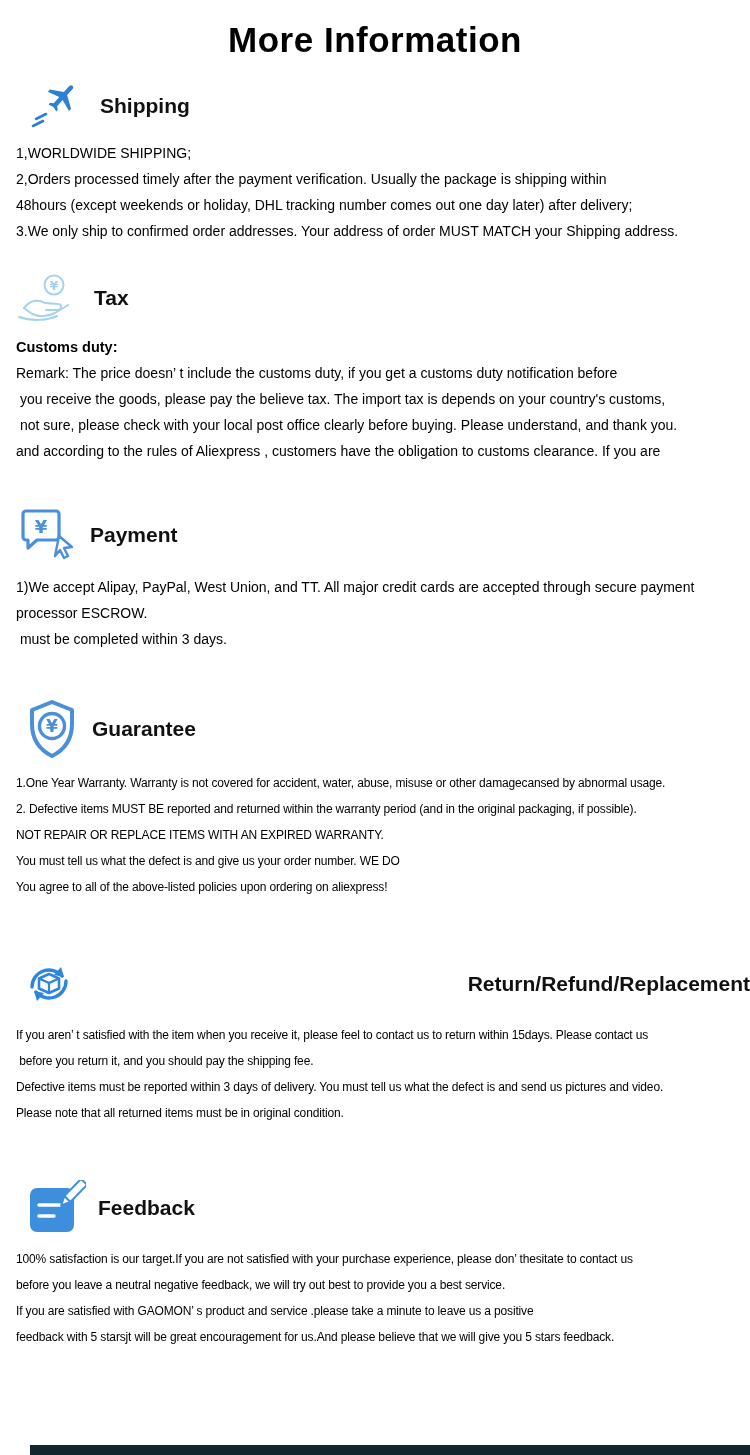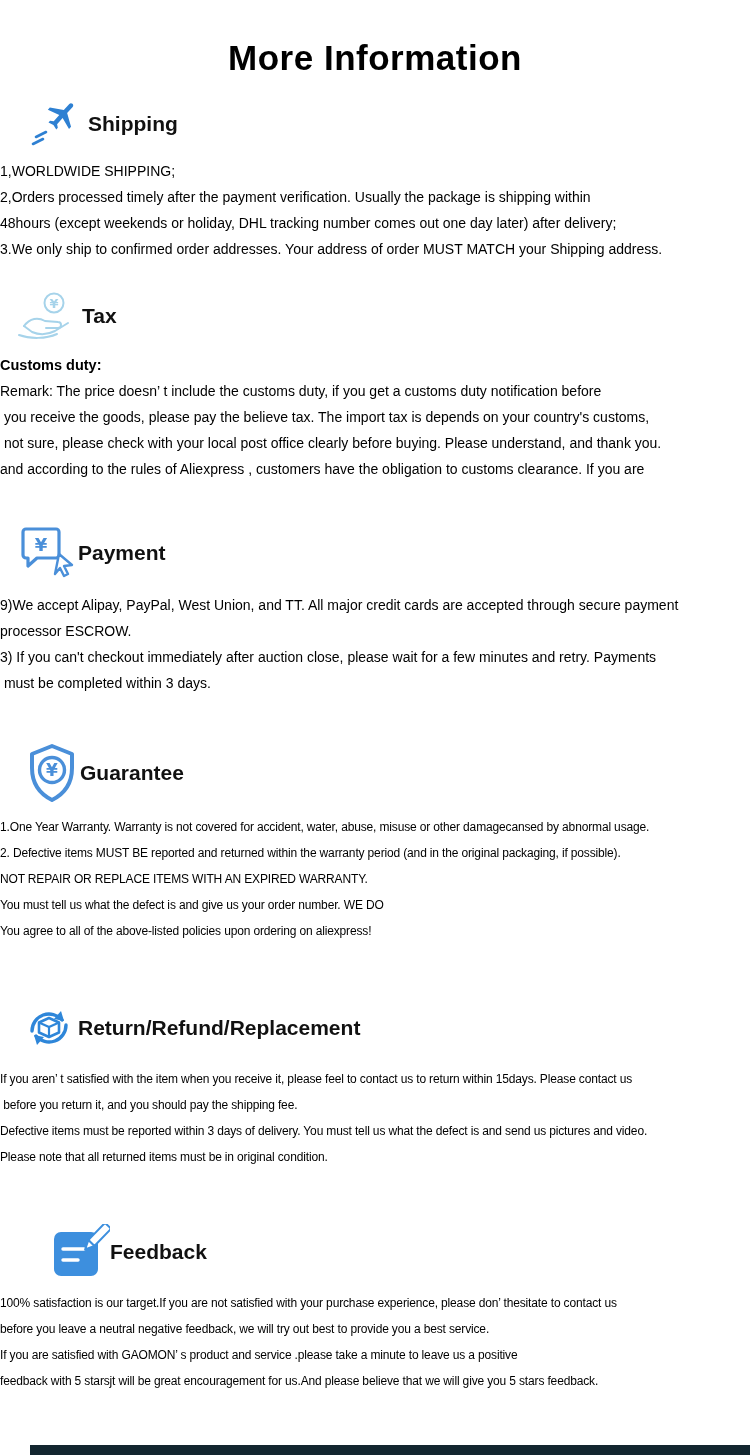--- a/index.html
+++ b/index.html
@@ -4,36 +4,36 @@
 <style>
   * { margin:0; padding:0; box-sizing:border-box; }
   html, body { background:#ffffff; }
   body {
     width:750px; min-height:1455px; position:relative;
     font-family:"Liberation Sans","DejaVu Sans",sans-serif;
     color:#000; overflow-x:hidden;
   }
   .page-title {
     text-align:center; font-size:35px; font-weight:700;
-    padding-top:38px; letter-spacing:0.5px;
+    padding-top:20px; letter-spacing:0.5px;
   }
   .info-section { display:block; }
-  .section-header { display:flex; align-items:center; }
+  .section-header { display:flex; align-items:center; gap:12px; }
   .section-heading { font-size:21px; font-weight:700; color:#111; }
-  .section-body { margin-top:10px; }
+  .section-body { margin-top:10px; padding-left:16px; }
   .body-line { font-size:14px; line-height:26px; white-space:pre; }
   .subheading-line { font-weight:700; font-size:14.5px; line-height:26px; white-space:pre; }
   .sec-b .body-line { font-size:12px; letter-spacing:-0.15px; }
 
   .s-shipping  { margin-top:22px; }  .s-shipping  .section-header { padding-left:30px; }
   .s-tax       { margin-top:28px; }  .s-tax       .section-header { padding-left:16px; }
   .s-payment   { margin-top:42px; }  .s-payment   .section-header { padding-left:18px; }
   .s-guarantee { margin-top:46px; }  .s-guarantee .section-header { padding-left:24px; }
-  .s-return    { margin-top:56px; }  .s-return    .section-header { padding-left:20px; }
-  .s-feedback  { margin-top:54px; }  .s-feedback  .section-header { padding-left:28px;margin-left:24px; }
+  .s-return    { margin-top:56px; }  .s-return    .section-header { padding-left:20px;justify-content:space-between; }
+  .s-feedback  { margin-top:54px; }  .s-feedback  .section-header { padding-left:28px; }
 
   .icon { display:inline-flex; align-items:center; justify-content:center; }
   .footer-bar {
     position:absolute; bottom:0; left:30px; right:0; height:10px;
     background:#13262f;
   }
 </style>
 </head>
 <body>
 
@@ -92,23 +92,22 @@
       <span class="icon">
         <svg width="60" height="58" viewBox="0 0 60 58">
           <path d="M8 5h30a3 3 0 0 1 3 3v23a3 3 0 0 1-3 3H19l-9 8v-8H8a3 3 0 0 1-3-3V8a3 3 0 0 1 3-3z" fill="none" stroke="#4a8fd9" stroke-width="3.2" stroke-linejoin="round"></path>
           <text x="23" y="27" text-anchor="middle" font-size="18" font-weight="bold" fill="#4a8fd9" font-family="DejaVu Sans, sans-serif">¥</text>
           <path d="M41 30l13 11-8 1 4 8-4 2-4-8-5 6z" fill="#ffffff" stroke="#4a8fd9" stroke-width="2.4" stroke-linejoin="round"></path>
         </svg>
       </span>
       <span class="section-heading">Payment</span>
     </div>
     <div class="section-body">
-        <div class="body-line">9)We accept Alipay, PayPal, West Union, and TT. All major credit cards are accepted through secure payment</div>
+        <div class="body-line">1)We accept Alipay, PayPal, West Union, and TT. All major credit cards are accepted through secure payment</div>
         <div class="body-line">processor ESCROW.</div>
-        <div class="body-line">3) If you can't checkout immediately after auction close, please wait for a few minutes and retry. Payments</div>
         <div class="body-line"> must be completed within 3 days.</div>
       </div>
   </section>
 
   <section class="info-section s-guarantee">
     <div class="section-header">
       <span class="icon">
         <svg width="56" height="62" viewBox="0 0 56 62">
           <path d="M28 4l20 8v14c0 16-8 26-20 32C16 52 8 42 8 26V12z" fill="none" stroke="#4a8fd9" stroke-width="4" stroke-linejoin="round"></path>
           <circle cx="28" cy="28" r="12.5" fill="none" stroke="#4a8fd9" stroke-width="3.4"></circle>

